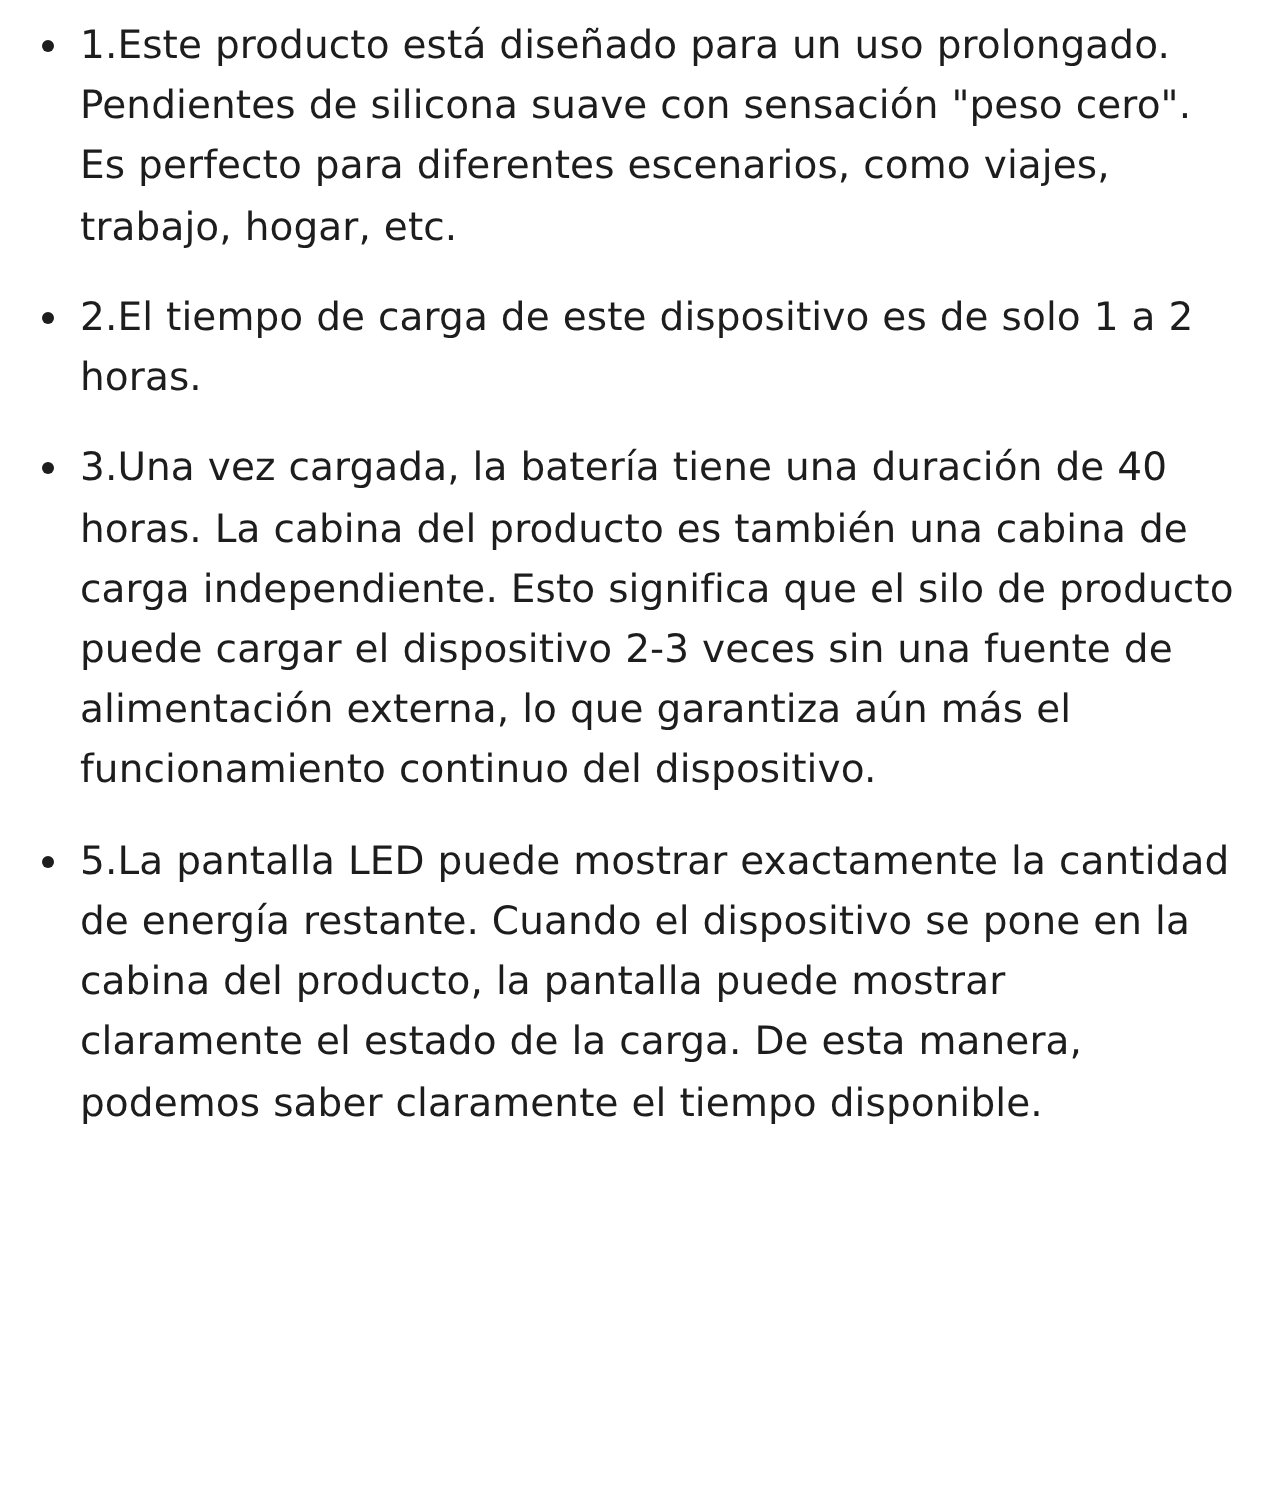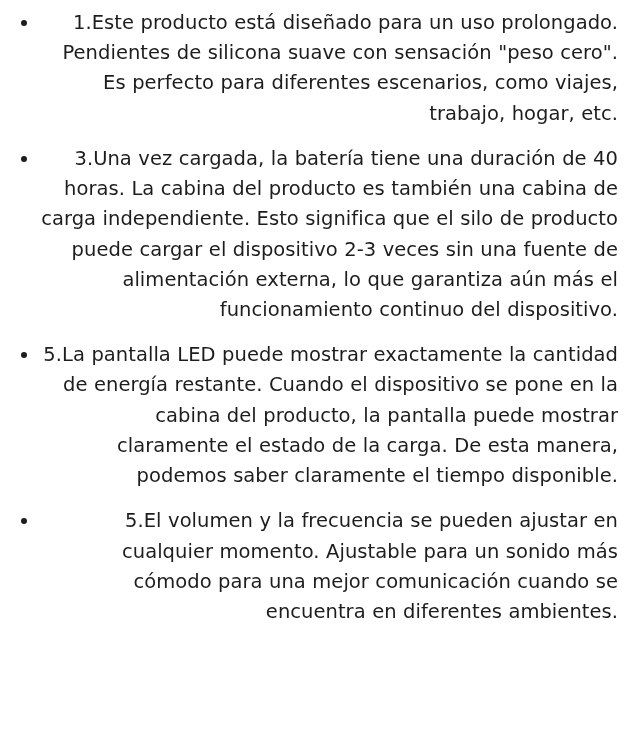--- a/index.html
+++ b/index.html
@@ -13,21 +13,20 @@
     font-family: "DejaVu Sans", sans-serif;
     color: #1a1a1a;
     overflow: hidden;
   }
   .doc {
     box-sizing: border-box;
     width: 640px;
     height: 743px;
     padding: 8px 22px 0 14px;
     background: #ffffff;
-    text-align: right;
   }
   ul.feature-list {
     list-style: none;
     margin: 0;
     padding: 0;
   }
   ul.feature-list > li {
     position: relative;
     padding-left: 26px;
     margin: 0 0 15px 0;
@@ -50,17 +49,17 @@
     border-radius: 50%;
     background: #1d1d1d;
   }
 </style>
 </head>
 <body>
 
 <div class="doc">
   <ul class="feature-list">
     <li>1.Este producto está diseñado para un uso prolongado. Pendientes de silicona suave con sensación "peso cero". Es perfecto para diferentes escenarios, como viajes, trabajo, hogar, etc.</li>
+    <li>2.El tiempo de carga de este dispositivo es de solo 1 a 2 horas.</li>
     <li>3.Una vez cargada, la batería tiene una duración de 40 horas. La cabina del producto es también una cabina de carga independiente. Esto significa que el silo de producto puede cargar el dispositivo 2-3 veces sin una fuente de alimentación externa, lo que garantiza aún más el funcionamiento continuo del dispositivo.</li>
     <li>5.La pantalla LED puede mostrar exactamente la cantidad de energía restante. Cuando el dispositivo se pone en la cabina del producto, la pantalla puede mostrar claramente el estado de la carga. De esta manera, podemos saber claramente el tiempo disponible.</li>
-    <li>5.El volumen y la frecuencia se pueden ajustar en cualquier momento. Ajustable para un sonido más cómodo para una mejor comunicación cuando se encuentra en diferentes ambientes.</li>
   </ul>
 </div>
 
 </body></html>

